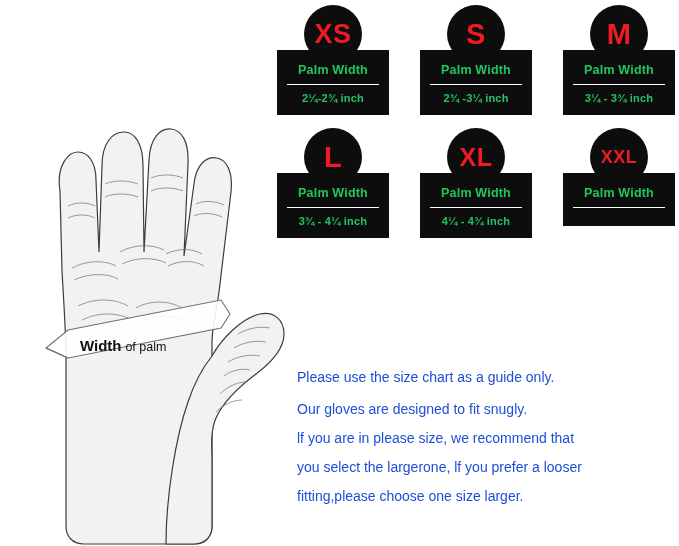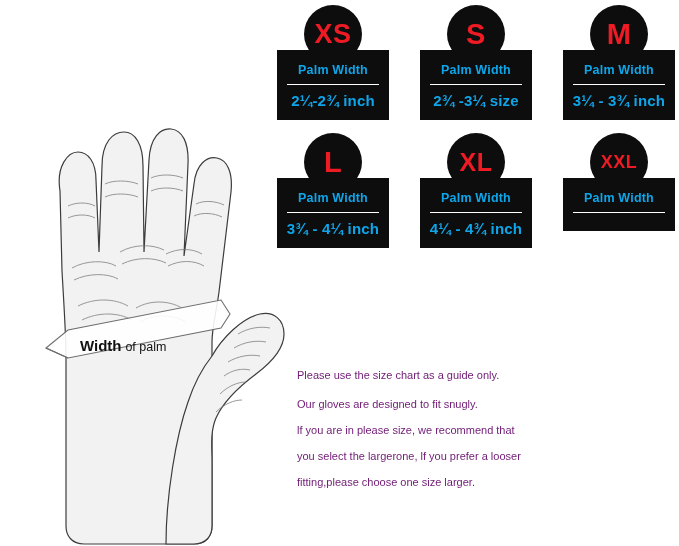--- a/index.html
+++ b/index.html
@@ -87,51 +87,51 @@
   }
   .badge.s-xs { font-size: 27px; }
   .badge.s-s  { font-size: 29px; }
   .badge.s-m  { font-size: 29px; }
   .badge.s-l  { font-size: 29px; }
   .badge.s-xl { font-size: 25px; }
   .badge.s-xxl{ font-size: 18px; }
 
   .info {
     background: #0d0d0d;
-    color: #0ea5e9;
+    color: #22c55e;
     margin-top: -14px;
     padding: 13px 4px 11px 4px;
     text-align: center;
     position: relative;
     z-index: 1;
   }
   .info .head {
     font-size: 12.5px;
     font-weight: 700;
     letter-spacing: 0.2px;
   }
   .info .rule {
     height: 1px;
     background: #ffffff;
     margin: 7px 6px 7px 6px;
   }
   .info .val {
-    font-size: 15px;
+    font-size: 11px;
     font-weight: 700;
     letter-spacing: 0.2px;
   }
 
   
   #notes {
     position: absolute;
     left: 297px;
     top: 370px;
     width: 370px;
-    font-size: 11px;
-    color: #701a75;
+    font-size: 14px;
+    color: #1d4ed8;
     line-height: 1.0;
   }
   #notes p {
     margin: 0 0 18px 0;
   }
   #notes .block p {
     margin: 4px 0 15px 0;
   }
 </style>
 </head>
@@ -242,21 +242,21 @@
         </div>
       </div>
 
       <div class="card">
         <div class="badge-wrap">
           <div class="badge s-s">S</div>
         </div>
         <div class="info">
           <div class="head">Palm Width</div>
           <div class="rule"></div>
-          <div class="val">2¾ -3¼ size</div>
+          <div class="val">2¾ -3¼ inch</div>
         </div>
       </div>
 
       <div class="card">
         <div class="badge-wrap">
           <div class="badge s-m">M</div>
         </div>
         <div class="info">
           <div class="head">Palm Width</div>
           <div class="rule"></div>

